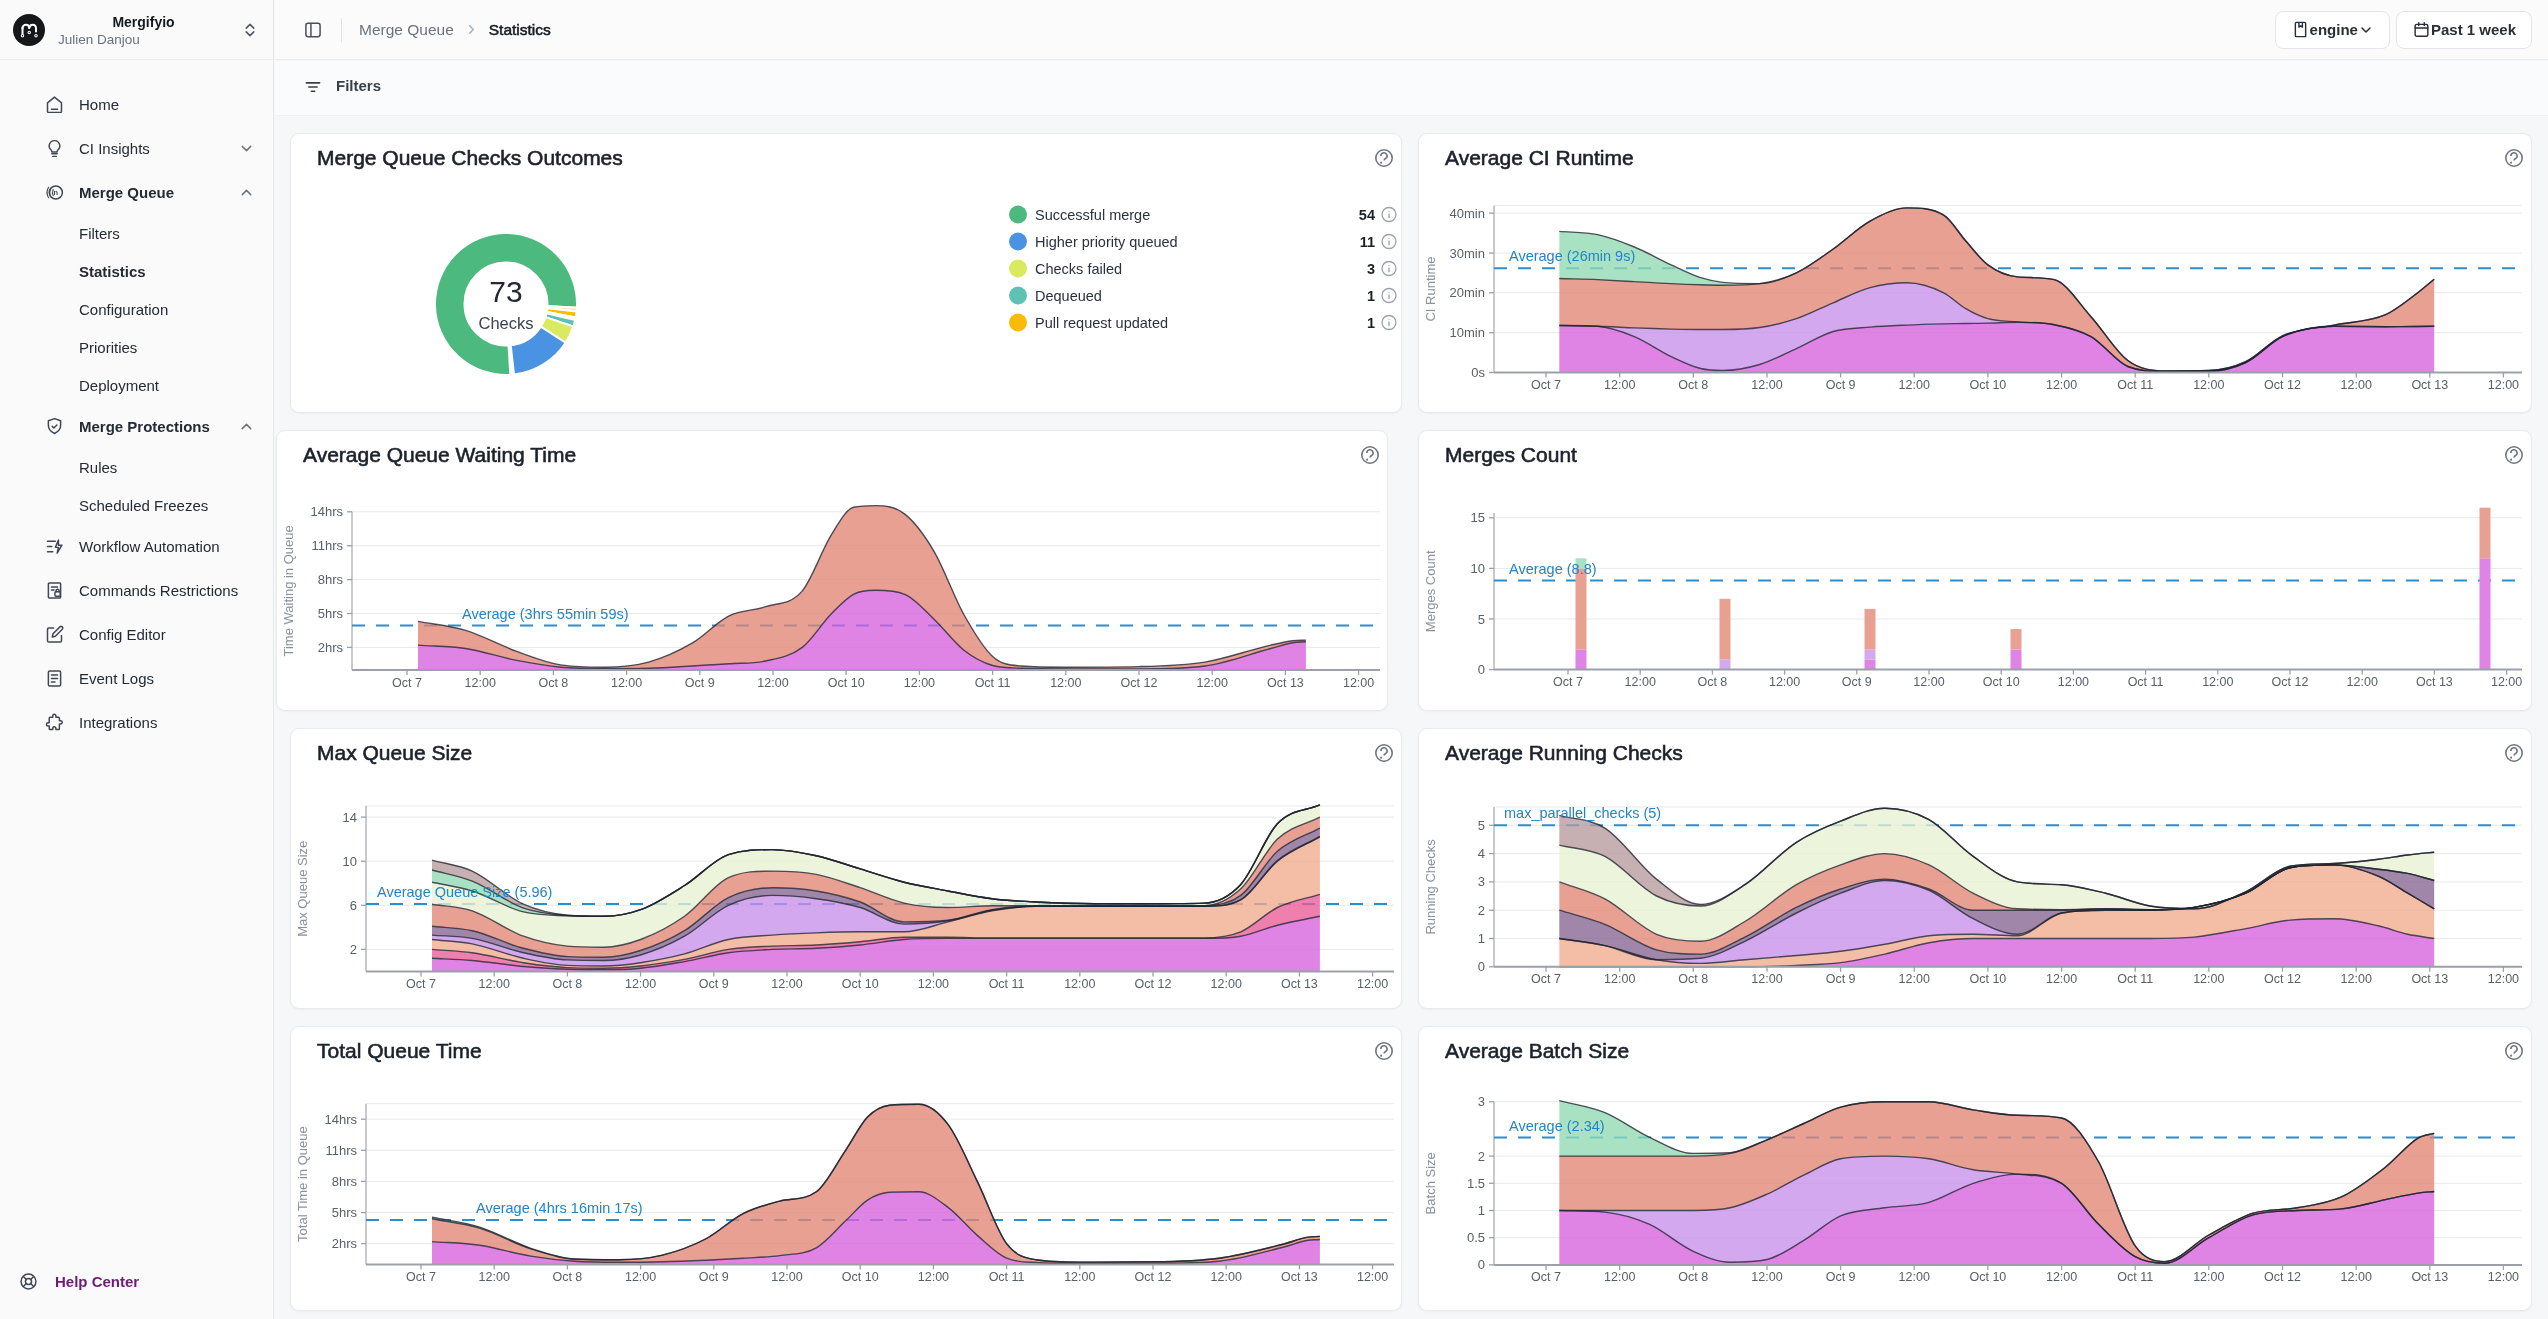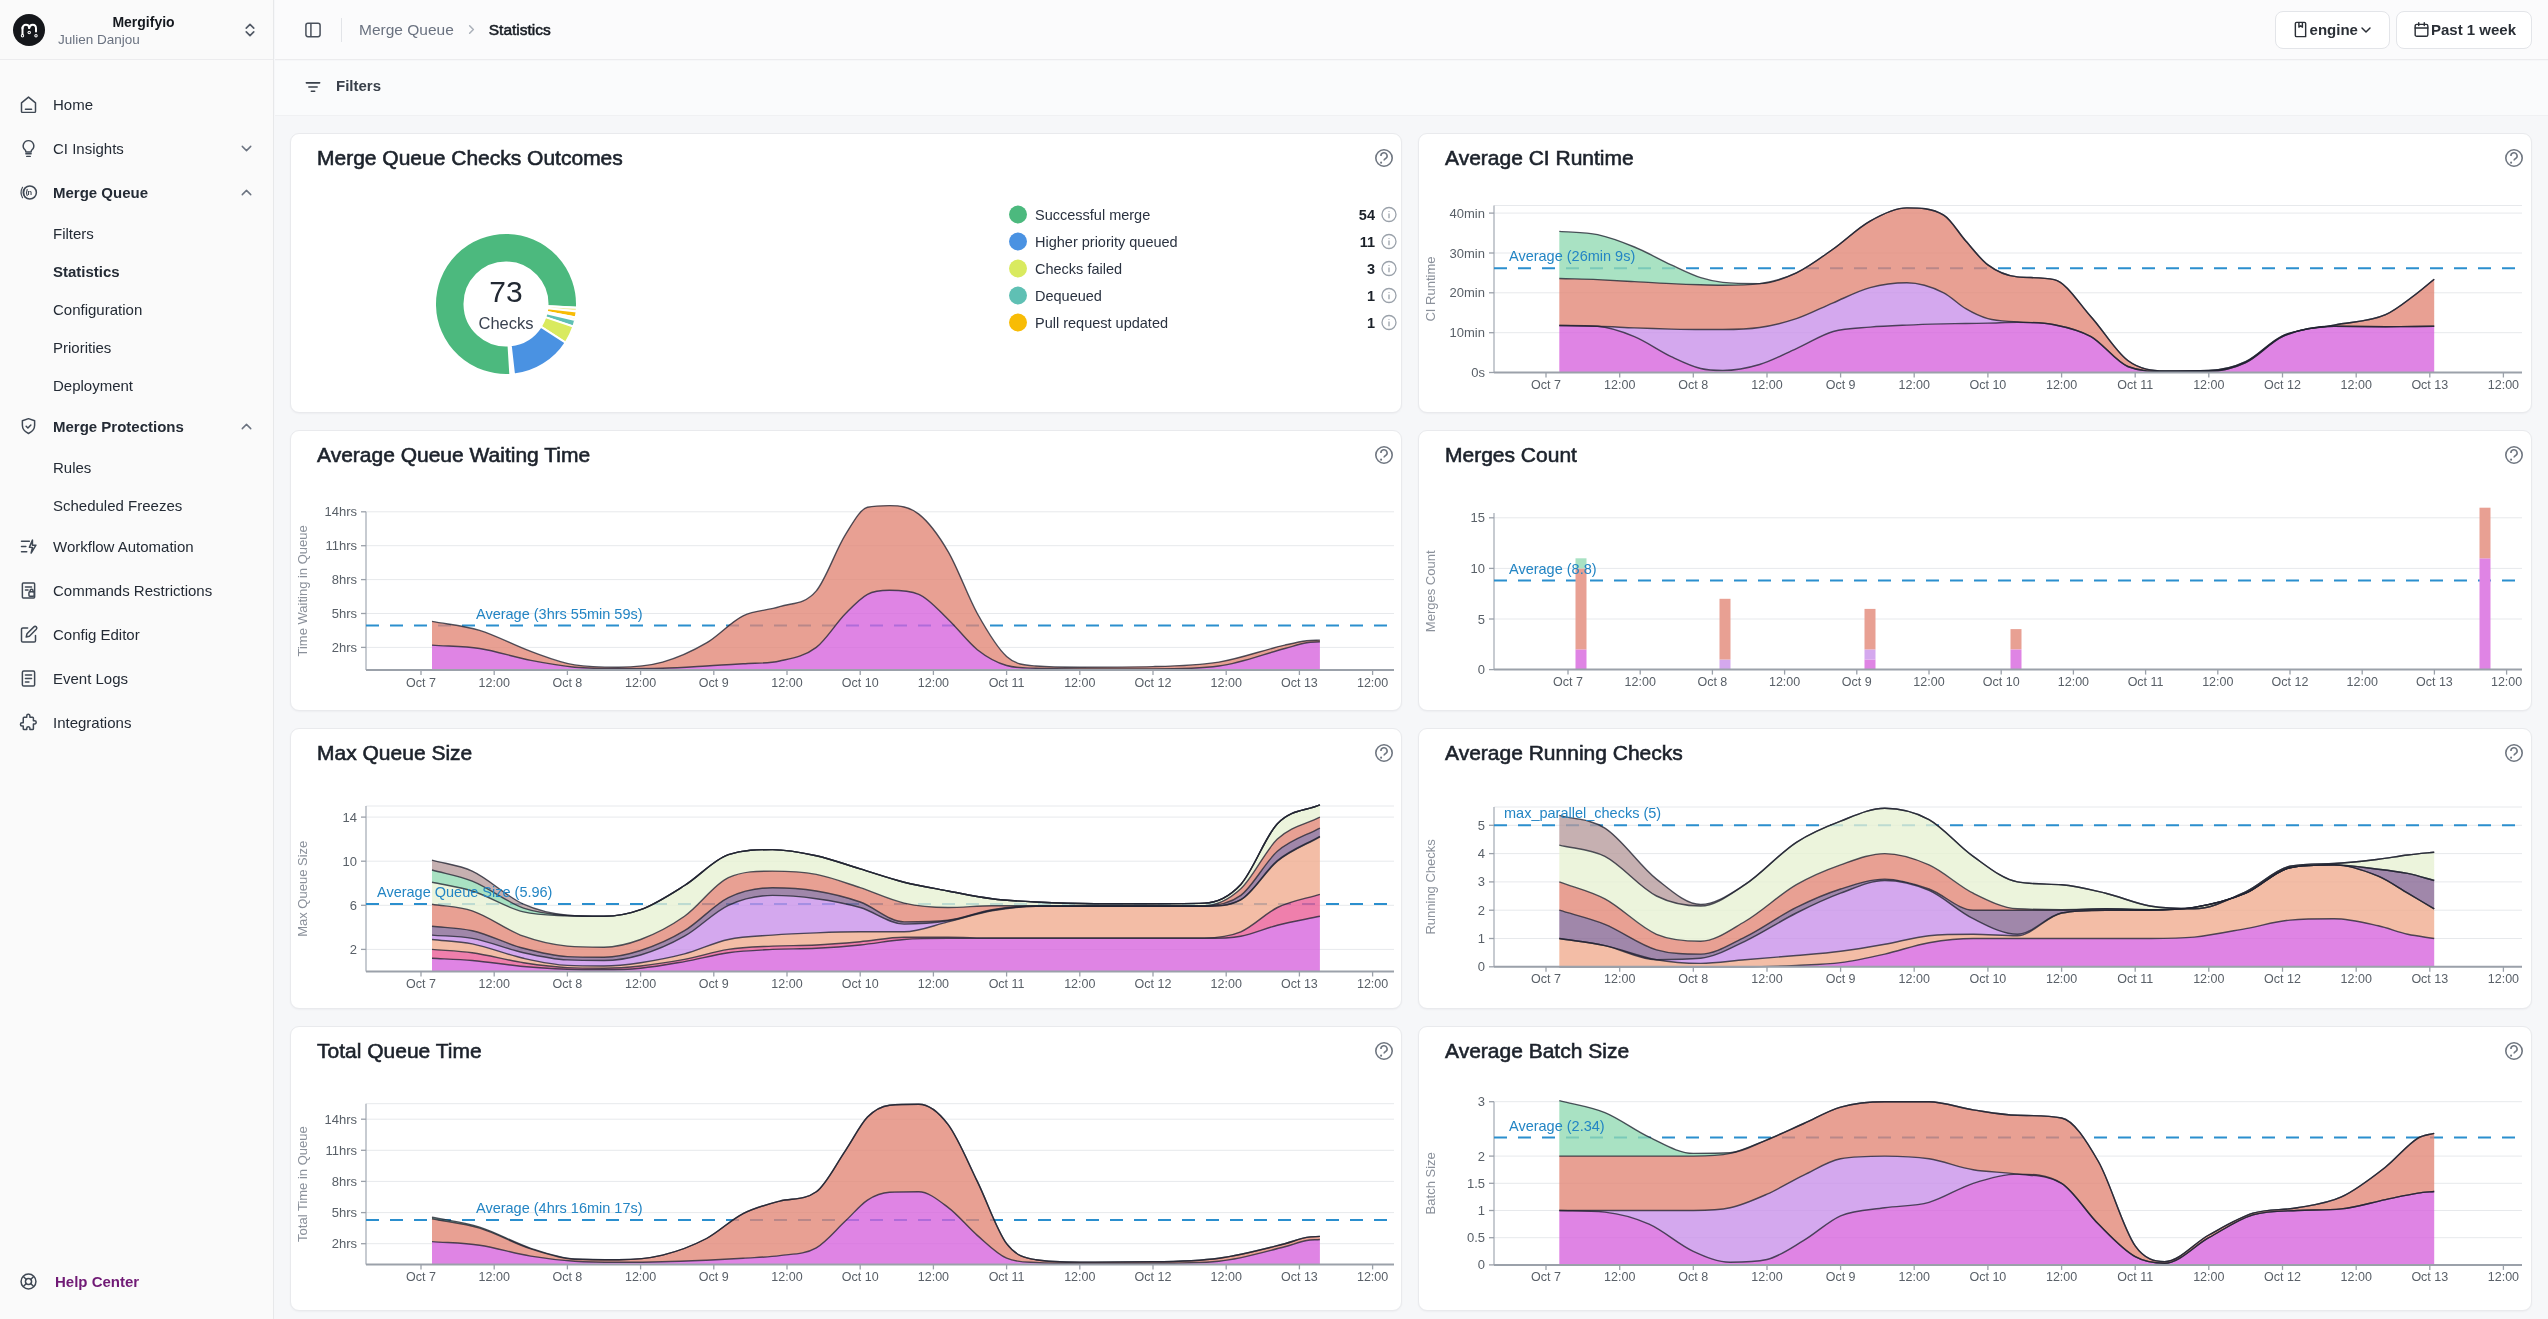--- a/index.html
+++ b/index.html
@@ -1,20 +1,20 @@
 <!DOCTYPE html>
 <html><head><meta charset="utf-8"><style>
 * { margin:0; padding:0; box-sizing:border-box; }
 html,body { width:2548px; height:1319px; font-family:"Liberation Sans",sans-serif; background:#f6f7f9; overflow:hidden; }
 .sidebar { position:absolute; left:0; top:0; width:274px; height:1319px; background:#fafafa; border-right:1px solid #e7e8ea; }
 .user-row { display:flex; align-items:center; gap:12px; padding:13px 14px 12px 12px; border-bottom:1px solid #ececee; }
 .user-meta { flex:1; }
 .u1 { font-size:14px; font-weight:700; color:#15191f;text-align:center; }
 .u2 { font-size:13.5px; color:#6a7280; margin-top:2px; }
-.nav { padding:22px 8px 0 8px; }
+.nav { padding:22px 8px 0 8px;margin-left:26px; }
 .nav-item { display:flex; align-items:center; gap:14px; height:44px; padding:0 10px; color:#242b35; }
 .nav-ic { width:21px; height:21px; display:flex; }
 .nav-txt { font-size:15px; flex:1; }
 .chev { display:flex; }
 .sub-item { height:38px; display:flex; align-items:center; padding-left:45px; font-size:15px; color:#242b35; }
 .help-row { position:absolute; left:0; bottom:27px; display:flex; align-items:center; gap:16px; padding:0 18px; font-size:15px; font-weight:600; color:#701a75; }
 .main { position:absolute; left:275px; top:0; width:2273px; height:1319px; }
 .topbar { position:absolute; left:0; top:0; width:100%; height:60px; background:#fbfbfc; border-bottom:1px solid #ececee; display:flex; align-items:center; padding:0 16px 0 28px; }
 .tb-ic { display:flex; margin-right:18px; }
 .tb-sep { width:1px; height:24px; background:#e2e4e8; margin-right:17px; }
@@ -291,21 +291,21 @@
 <line x1="70.0" y1="158.8" x2="75.0" y2="158.8" stroke="#9ba1aa" stroke-width="1.3"></line>
 <text x="66.0" y="163.3" text-anchor="end" font-size="13" fill="#596068">20min</text>
 <line x1="70.0" y1="119.0" x2="75.0" y2="119.0" stroke="#9ba1aa" stroke-width="1.3"></line>
 <text x="66.0" y="123.5" text-anchor="end" font-size="13" fill="#596068">30min</text>
 <line x1="70.0" y1="79.1" x2="75.0" y2="79.1" stroke="#9ba1aa" stroke-width="1.3"></line>
 <text x="66.0" y="83.6" text-anchor="end" font-size="13" fill="#596068">40min</text>
 <text x="90.0" y="127.3" font-size="14.5" fill="#2385c4">Average (26min 9s)</text>
 <text x="16.0" y="155.0" text-anchor="middle" font-size="13" fill="#8b919b" transform="rotate(-90 16.0 155.0)">CI Runtime</text>
 </svg>
   </div>
-<div class="card" style="left:290px;top:430px;width:1112px;height:281px">
+<div class="card" style="left:276px;top:430px;width:1112px;height:281px">
 <svg width="1112" height="281" viewBox="0 0 1112 281">
 <text x="26" y="30.5" font-size="21" fill="#1c222b" stroke="#1c222b" stroke-width="0.6">Average Queue Waiting Time</text>
 <g stroke="#6f7680" stroke-width="1.6" fill="none">
       <circle cx="1093" cy="24" r="8.2"></circle>
       <path d="M1089.9 21.9 a3.1 3.1 0 1 1 4.4 2.8 c-0.9 0.45 -1.2 0.8 -1.2 1.7"></path>
       <line x1="1090.1" y1="28.6" x2="1090.1" y2="28.7" stroke-linecap="round" stroke-width="2"></line>
     </g>
 <line x1="75.0" y1="216.4" x2="1103.0" y2="216.4" stroke="#e7e9ec" stroke-width="1"></line>
 <line x1="75.0" y1="182.5" x2="1103.0" y2="182.5" stroke="#e7e9ec" stroke-width="1"></line>
 <line x1="75.0" y1="148.6" x2="1103.0" y2="148.6" stroke="#e7e9ec" stroke-width="1"></line>

